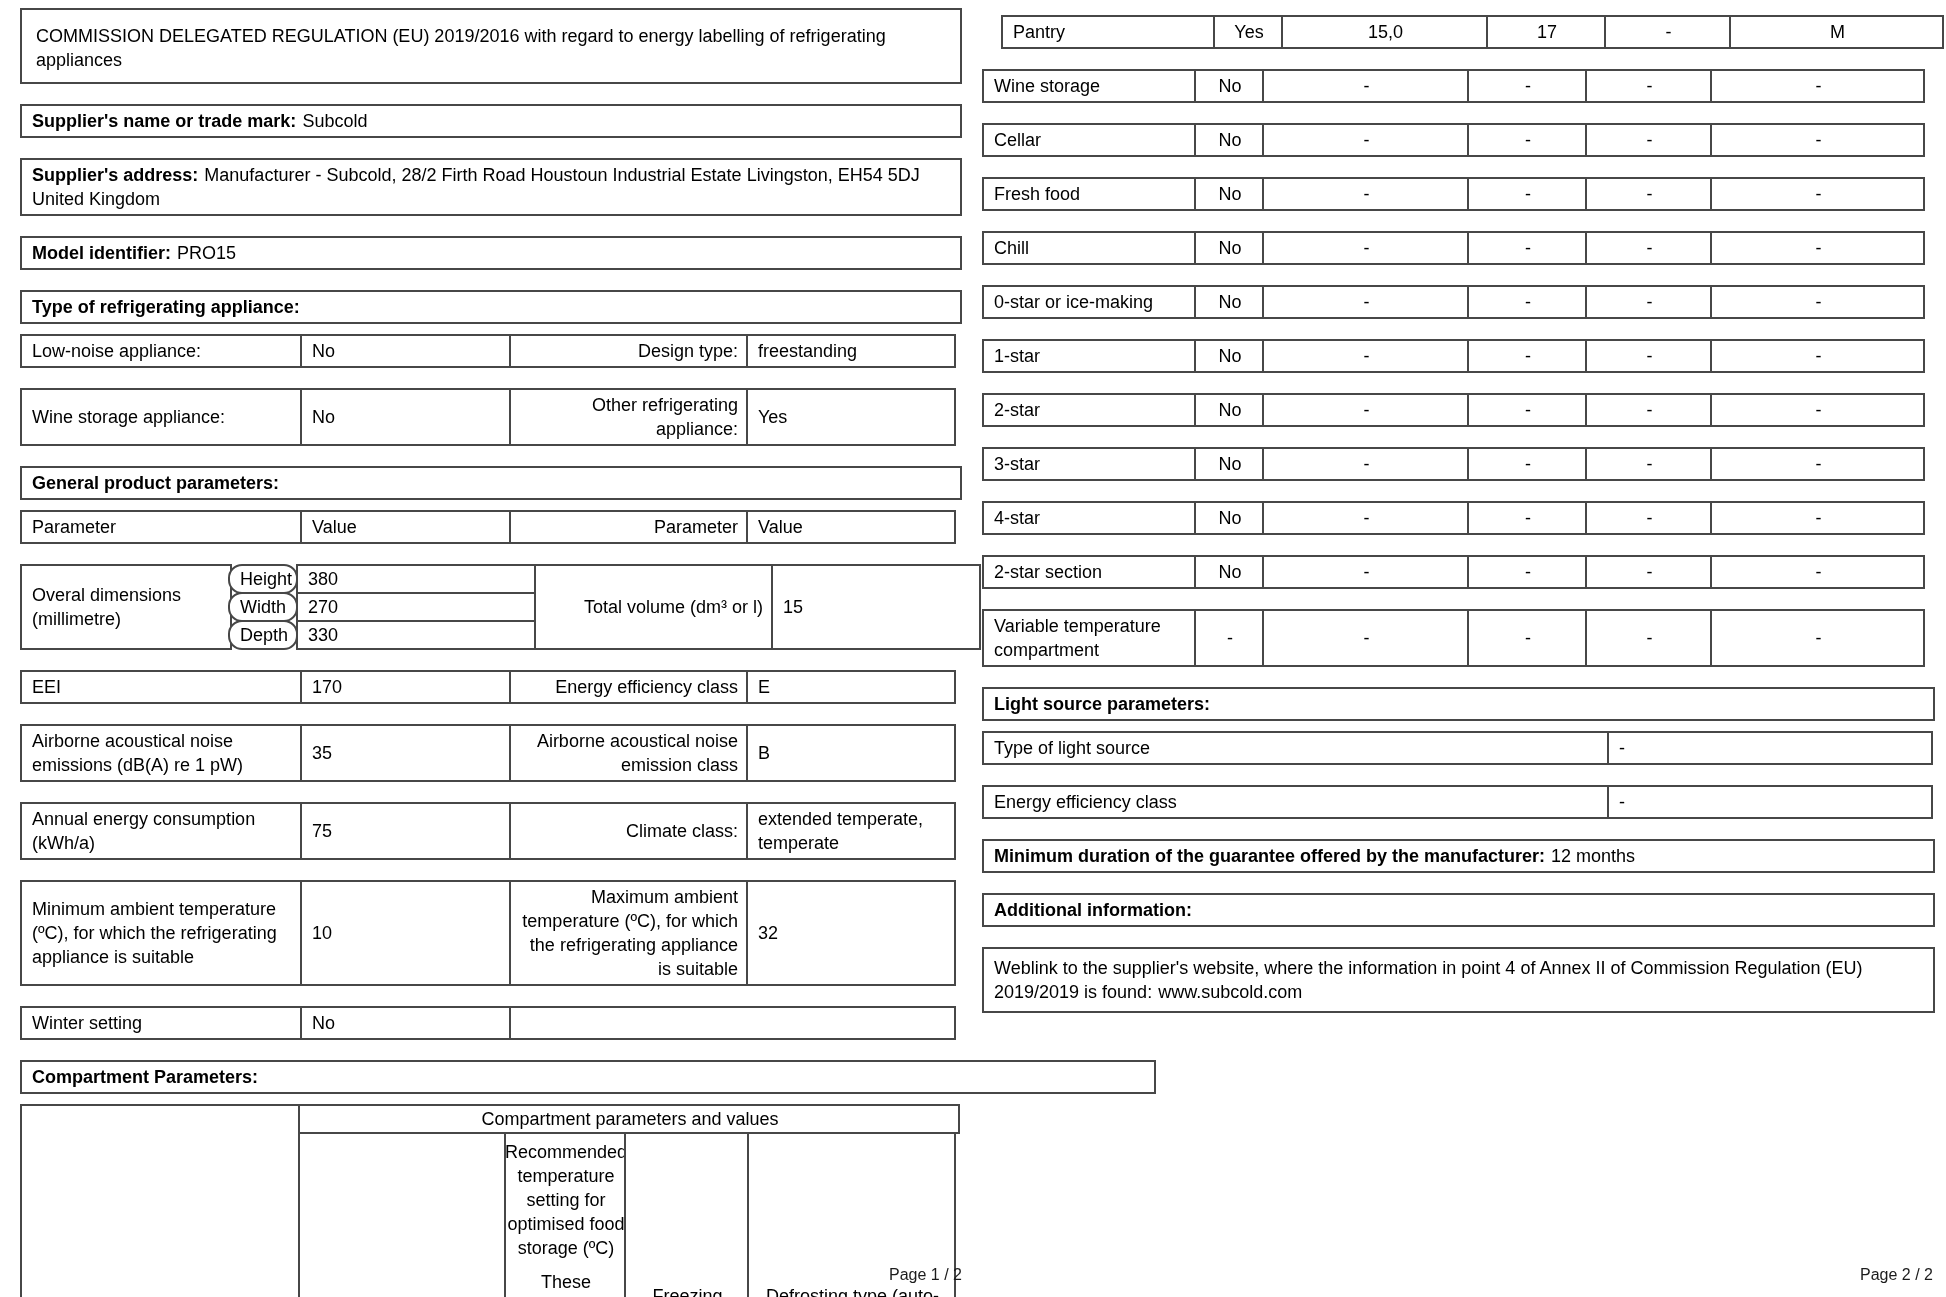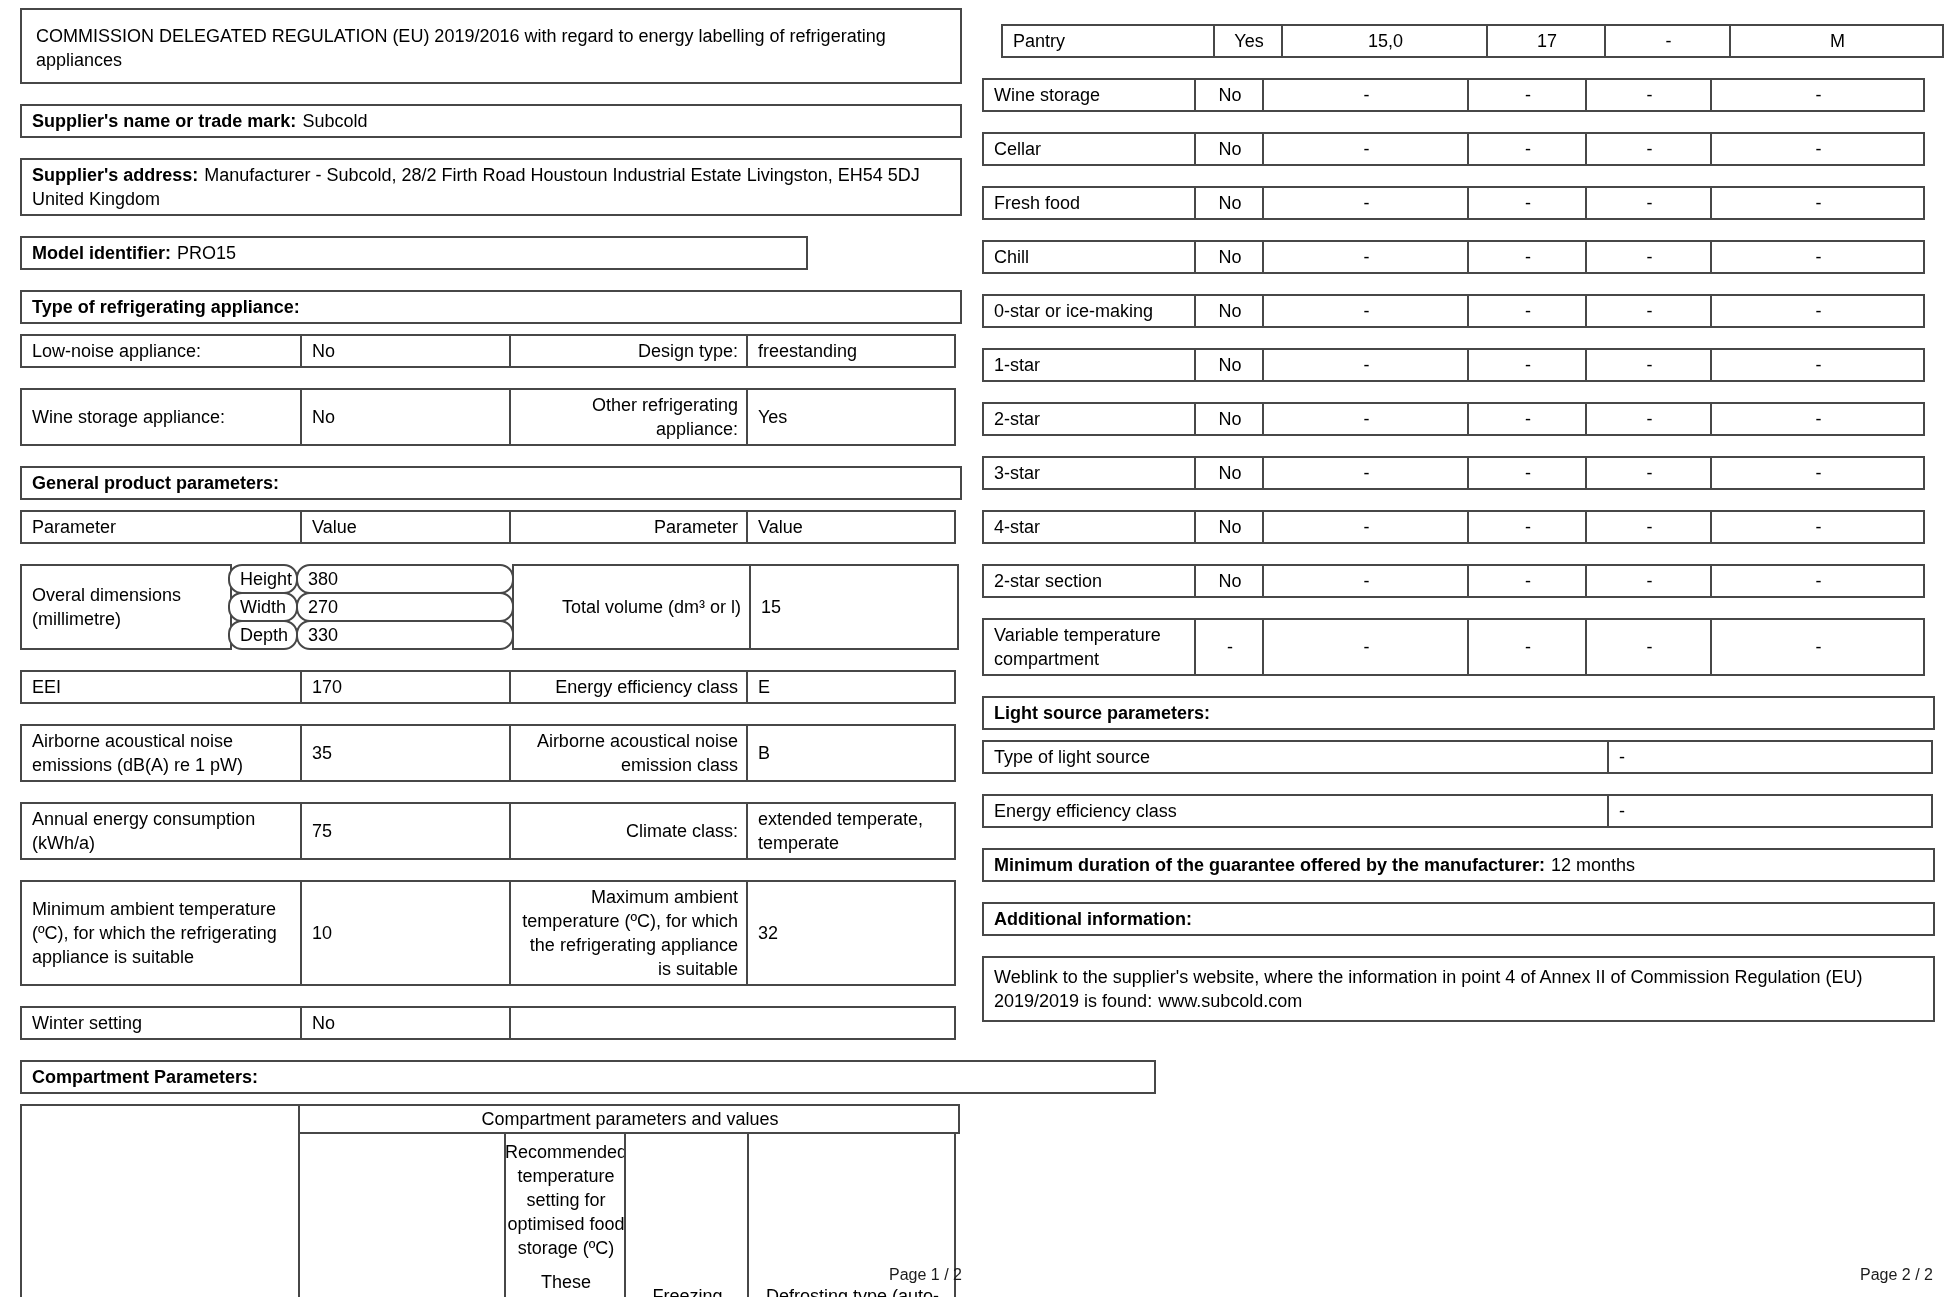--- a/index.html
+++ b/index.html
@@ -1,36 +1,36 @@
 <!DOCTYPE html>
 <html><head>
 <meta charset="utf-8">
 <style>
   html,body{margin:0;padding:0;background:#ffffff;}
   body{width:1946px;height:1297px;position:relative;font-family:"Liberation Sans",sans-serif;color:#000;}
   .page{position:absolute;top:8px;font-size:18px;line-height:24px;}
   .p1{left:20px;width:942px;}
   .p2{left:982px;width:953px;}
   .blk{display:flex;margin-top:20px;align-items:stretch;}
-  .blk.first{margin-top:16px;padding-left:19px;}
+  .blk.first{margin-top:7px;padding-left:19px;}
   .blk.g8{margin-top:10px;}
   .cell{border:2px solid #474747;margin-left:-2px;padding:3px 8px 3px 10px;box-sizing:border-box;
         display:flex;flex-direction:column;justify-content:center;min-height:30px;background:#fff;}
   .blk > .cell:first-child, .blk > .stack:first-child{margin-left:0;}
   .b{font-weight:700;}
   .val{margin-left:8px;}
   .ctr{text-align:center;align-items:center;}
   
   .titlebox{border:2px solid #474747;padding:8px 14px 10px 14px;box-sizing:border-box;}
   .title{font-size:34px;line-height:42px;font-weight:700;color:#362394;letter-spacing:-0.5px;}
   .reg{margin-top:6px;max-width:905px;}
   
   .w1{width:282px;flex:none;} .w2{width:211px;flex:none;} .w3{width:239px;flex:none;text-align:right;} .w4{width:210px;flex:none;}
   .wmerge{width:447px;flex:none;}
-  .dlab{width:212px;flex:none;} .dname{width:70px;flex:none;border-radius:14px;} .dval{width:218px;flex:none;border-radius:14px;}
+  .dlab{width:212px;flex:none;} .dname{width:70px;flex:none;border-radius:14px;} .dval{width:240px;flex:none;}
   .stack{display:flex;flex-direction:column;margin-left:-2px;}
   .subrow{display:flex;margin-top:-2px;}
   .subrow.first{margin-top:0;}
   .subrow .cell{min-height:27px;padding-top:1px;padding-bottom:1px;}
   
   .ct{width:282px;flex:none;} .chdr-right{width:662px;}
   .cv{width:208px;flex:none;} .ctp{width:122px;flex:none;} .cf{width:125px;flex:none;} .cd{width:209px;flex:none;}
   .spanhdr{min-height:30px;}
   .bigrow{display:flex;margin-top:-2px;min-height:375px;}
   .bigrow .cell{justify-content:center;}
@@ -62,21 +62,21 @@
     </div>
   </div>
 
   <div class="blk">
     <div class="cell" style="width:942px;flex:none;">
       <div class="inline-wrap"><span class="b">Supplier's address:</span><span class="val">Manufacturer - Subcold, 28/2 Firth Road Houstoun Industrial Estate Livingston, EH54 5DJ United Kingdom</span></div>
     </div>
   </div>
 
   <div class="blk">
-    <div class="cell" style="width:788px;flex:none;">
+    <div class="cell" style="width:942px;flex:none;">
       <div class="inline-wrap"><span class="b">Model identifier:</span><span class="val">PRO15</span></div>
     </div>
   </div>
 
   <div class="blk">
     <div class="cell b" style="width:942px;flex:none;">Type of refrigerating appliance:</div>
   </div>
 
   <div class="blk g8">
     <div class="cell w1">Low-noise appliance:</div>

